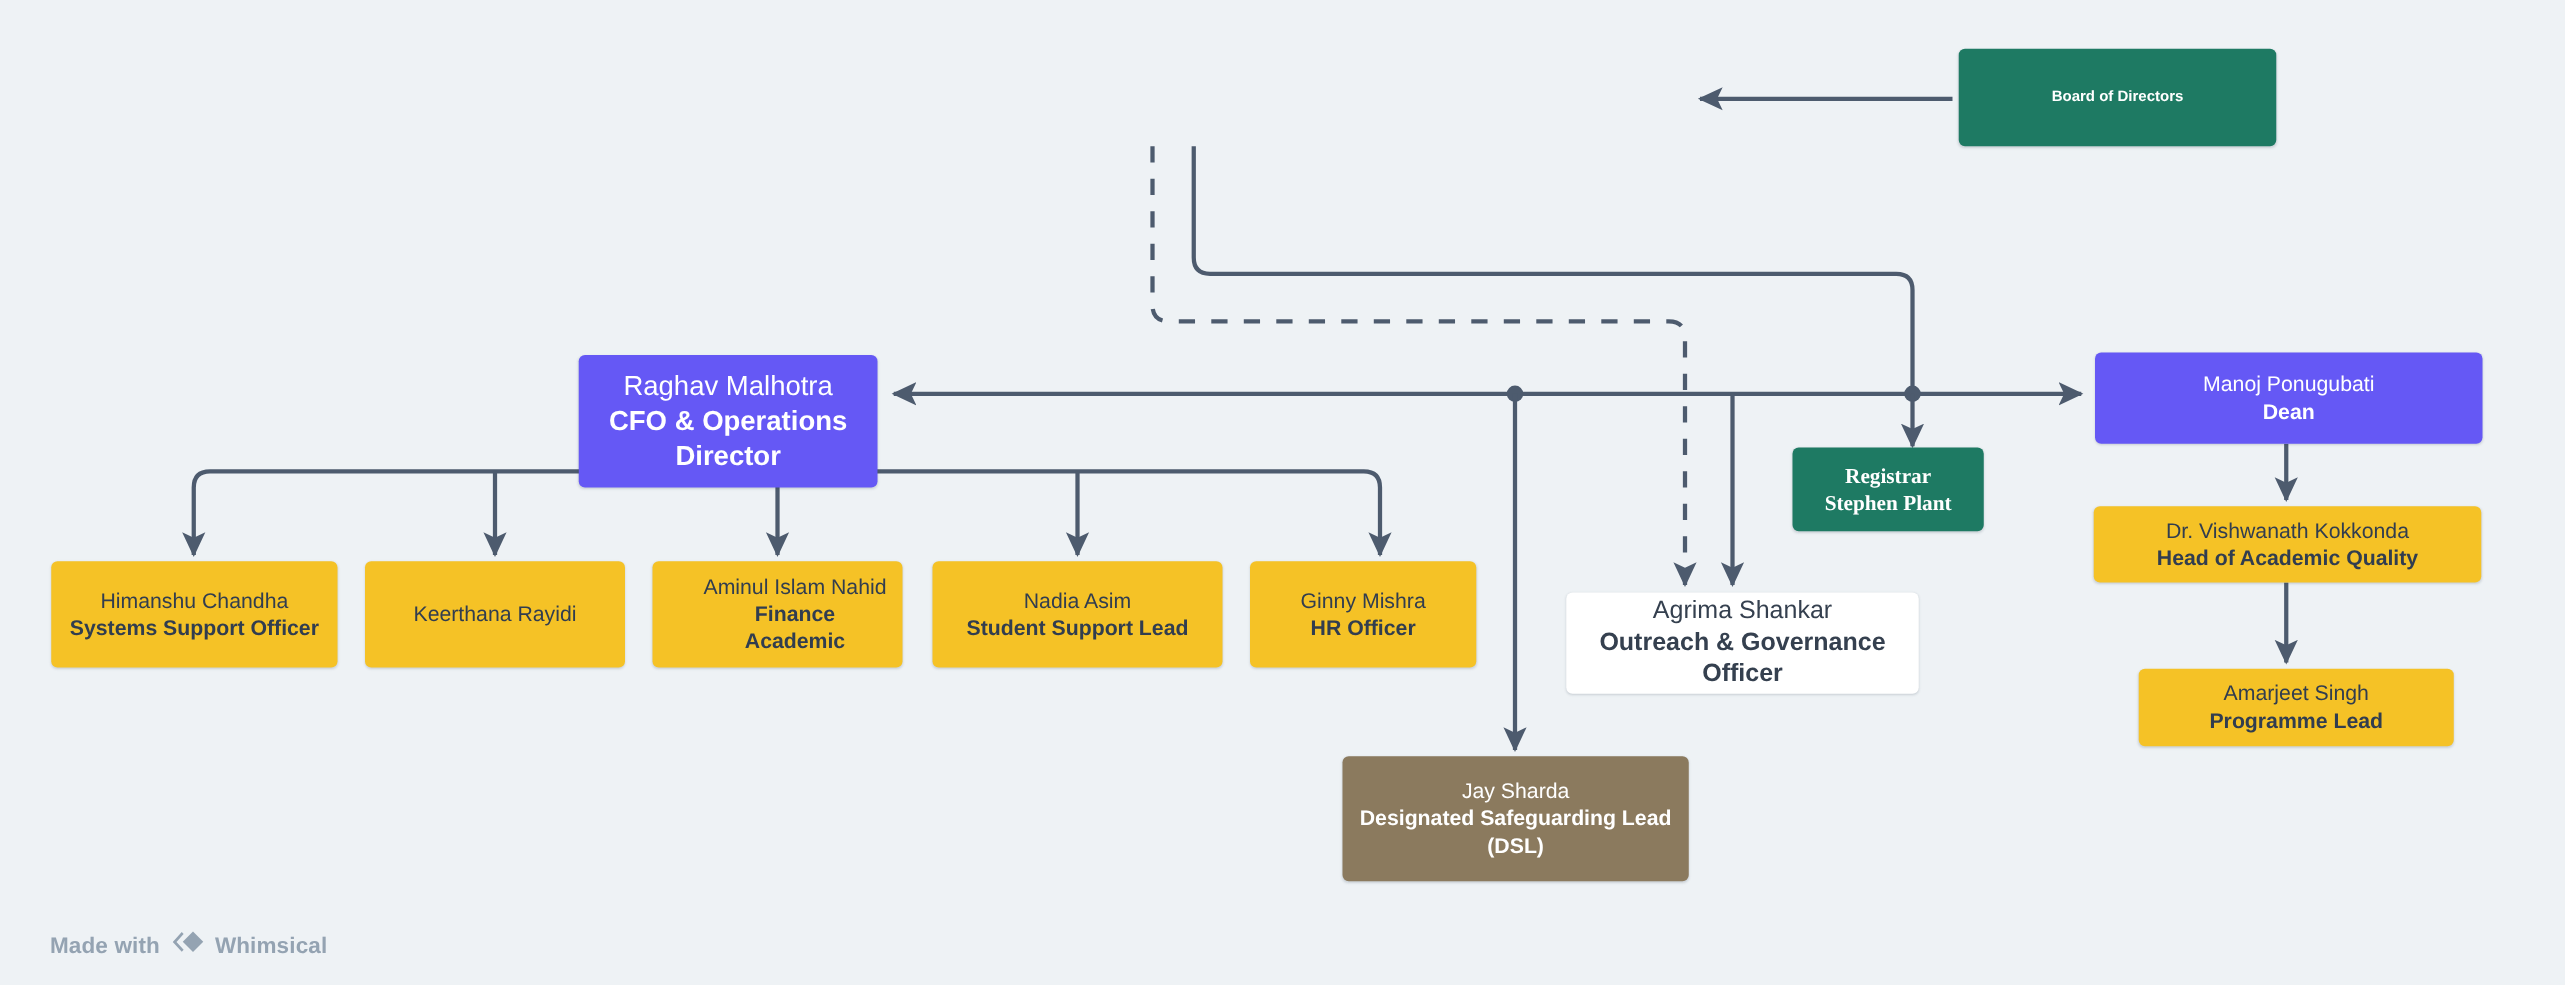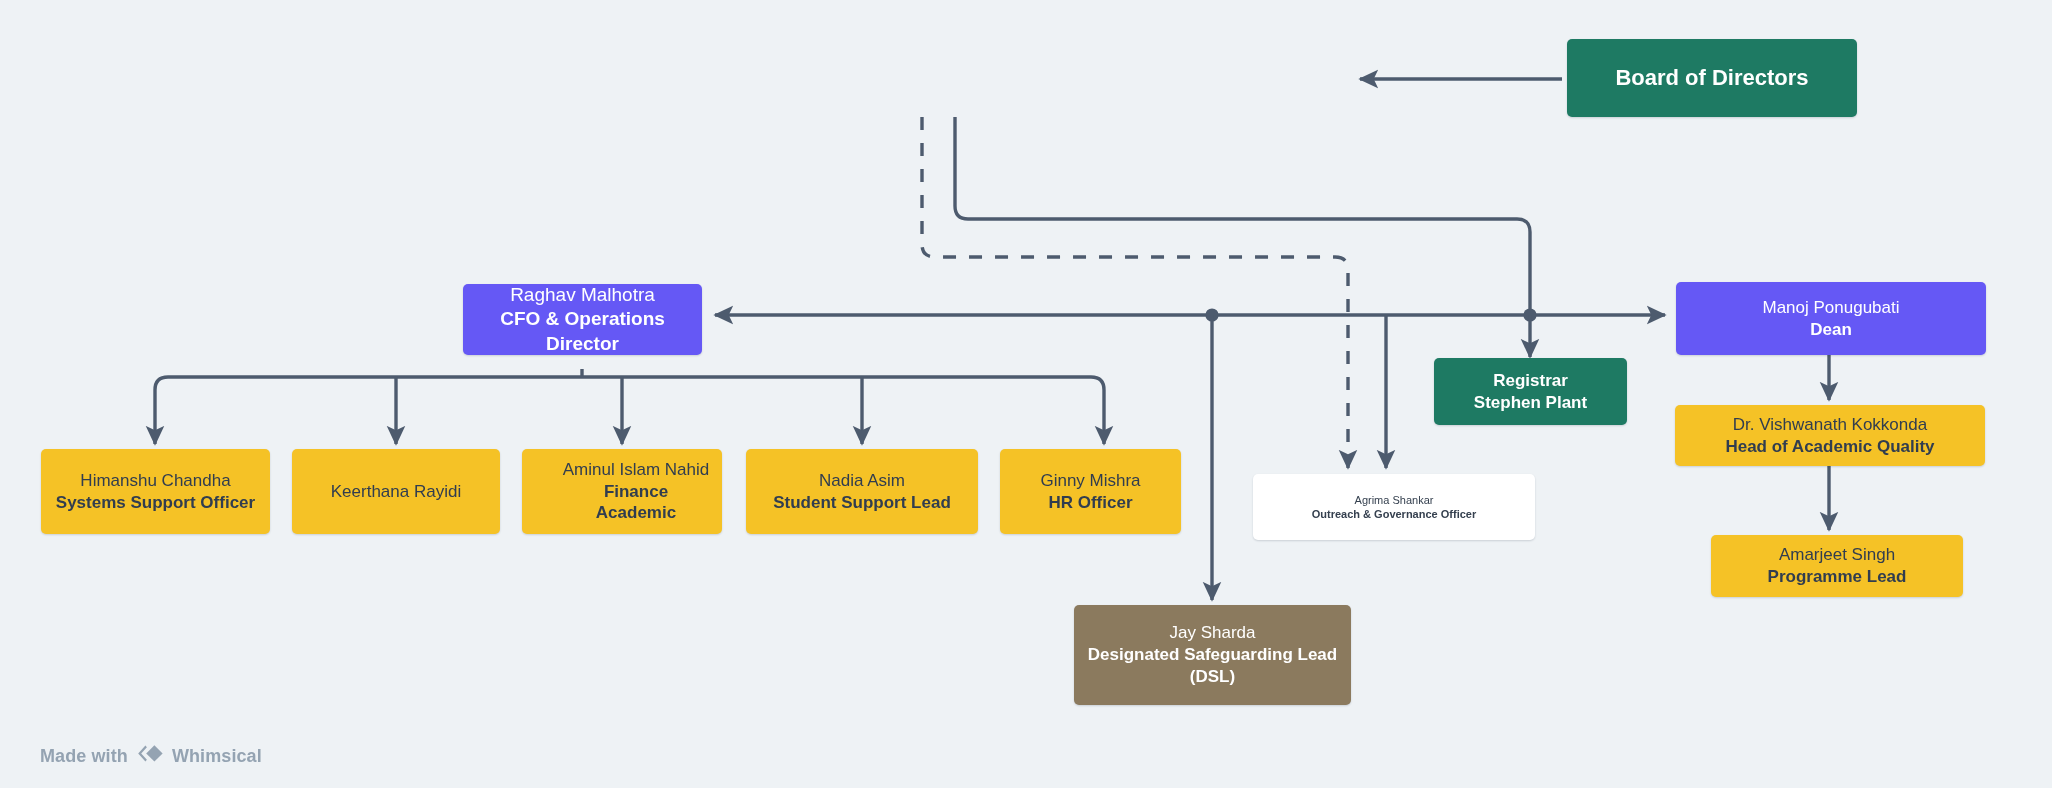--- a/index.html
+++ b/index.html
@@ -119,35 +119,35 @@
       <path d="M 622 377 L 622 444" marker-end="url(#arrow)"></path>
       <path d="M 862 377 L 862 444" marker-end="url(#arrow)"></path>
 
       <path d="M 1829 355 L 1829 400" marker-end="url(#arrow)"></path>
 
       <path d="M 1829 466 L 1829 530" marker-end="url(#arrow)"></path>
     </g>
   </svg>
 
 
-  <div class="node green" style="left:1567px; top:39px; width:290px; height:78px; font-size:22px;">
+  <div class="node green" style="left:1567px; top:39px; width:254px; height:78px; font-size:12px;">
     <span class="rl">Board of Directors</span>
   </div>
 
-  <div class="node purple" style="left:463px; top:284px; width:239px; height:71px; font-size:19px;">
+  <div class="node purple" style="left:463px; top:284px; width:239px; height:106px; font-size:22px;">
     <span class="nm">Raghav Malhotra</span>
     <span class="rl">CFO &amp; Operations Director</span>
   </div>
 
   <div class="node purple" style="left:1676px; top:282px; width:310px; height:73px; font-size:17px;">
     <span class="nm">Manoj Ponugubati</span>
     <span class="rl">Dean</span>
   </div>
 
-  <div class="node green" style="left:1434px; top:358px; width:193px; height:67px; font-size:17px;">
+  <div class="node green" style="left:1434px; top:358px; width:153px; height:67px; font-size:17px;font-family:Liberation Serif, serif;">
     <span class="rl">Registrar</span>
     <span class="rl">Stephen Plant</span>
   </div>
 
   <div class="node yellow" style="left:41px; top:449px; width:229px; height:85px; font-size:17px;">
     <span class="nm">Himanshu Chandha</span>
     <span class="rl">Systems Support Officer</span>
   </div>
 
   <div class="node yellow wrapname" style="left:292px; top:449px; width:208px; height:85px; font-size:17px;">
@@ -162,21 +162,21 @@
   <div class="node yellow" style="left:1000px; top:449px; width:181px; height:85px; font-size:17px;">
     <span class="nm">Ginny Mishra</span>
     <span class="rl">HR Officer</span>
   </div>
 
   <div class="node yellow" style="left:746px; top:449px; width:232px; height:85px; font-size:17px;">
     <span class="nm">Nadia Asim</span>
     <span class="rl">Student Support Lead</span>
   </div>
 
-  <div class="node white" style="left:1253px; top:474px; width:282px; height:66px; font-size:11px;">
+  <div class="node white" style="left:1253px; top:474px; width:282px; height:81px; font-size:20px;">
     <span class="nm">Agrima Shankar</span>
     <span class="rl">Outreach &amp; Governance Officer</span>
   </div>
 
   <div class="node brown wrapname" style="left:1074px; top:605px; width:277px; height:100px; font-size:17px;">
     <span class="nm">Jay Sharda</span>
     <span class="rl">Designated Safeguarding Lead (DSL)</span>
   </div>
 
   <div class="node yellow" style="left:1675px; top:405px; width:310px; height:61px; font-size:17px;">

